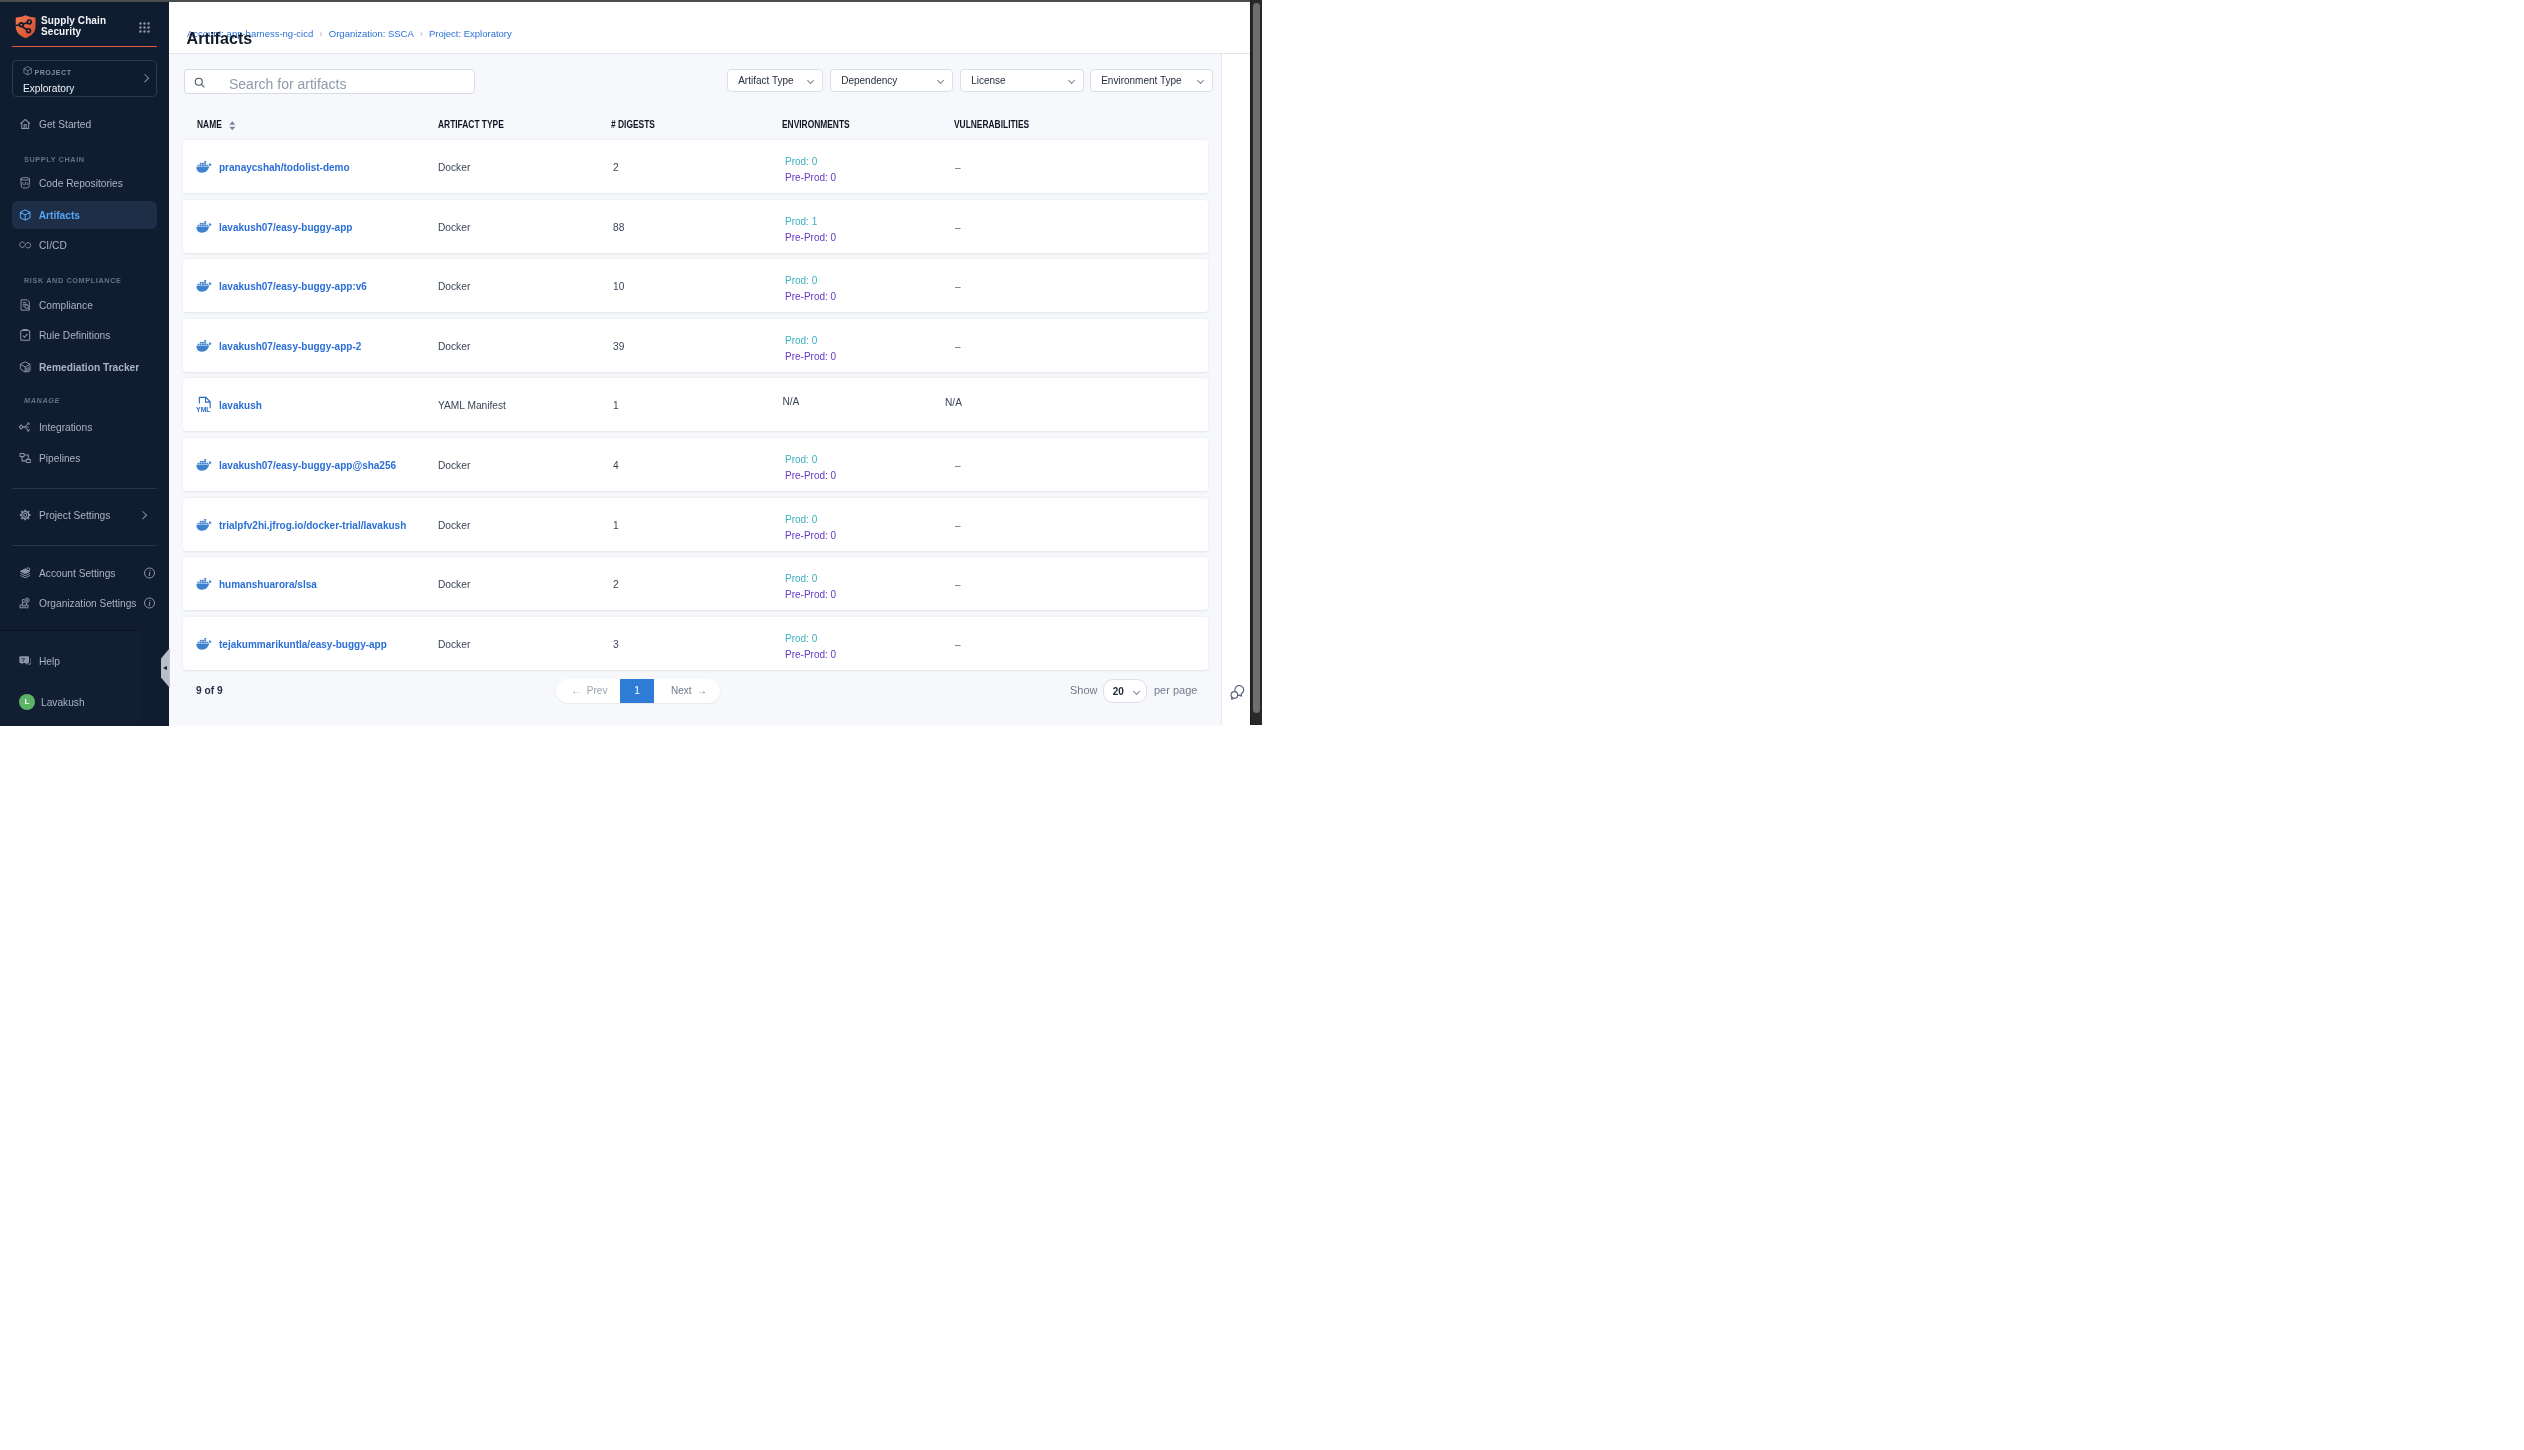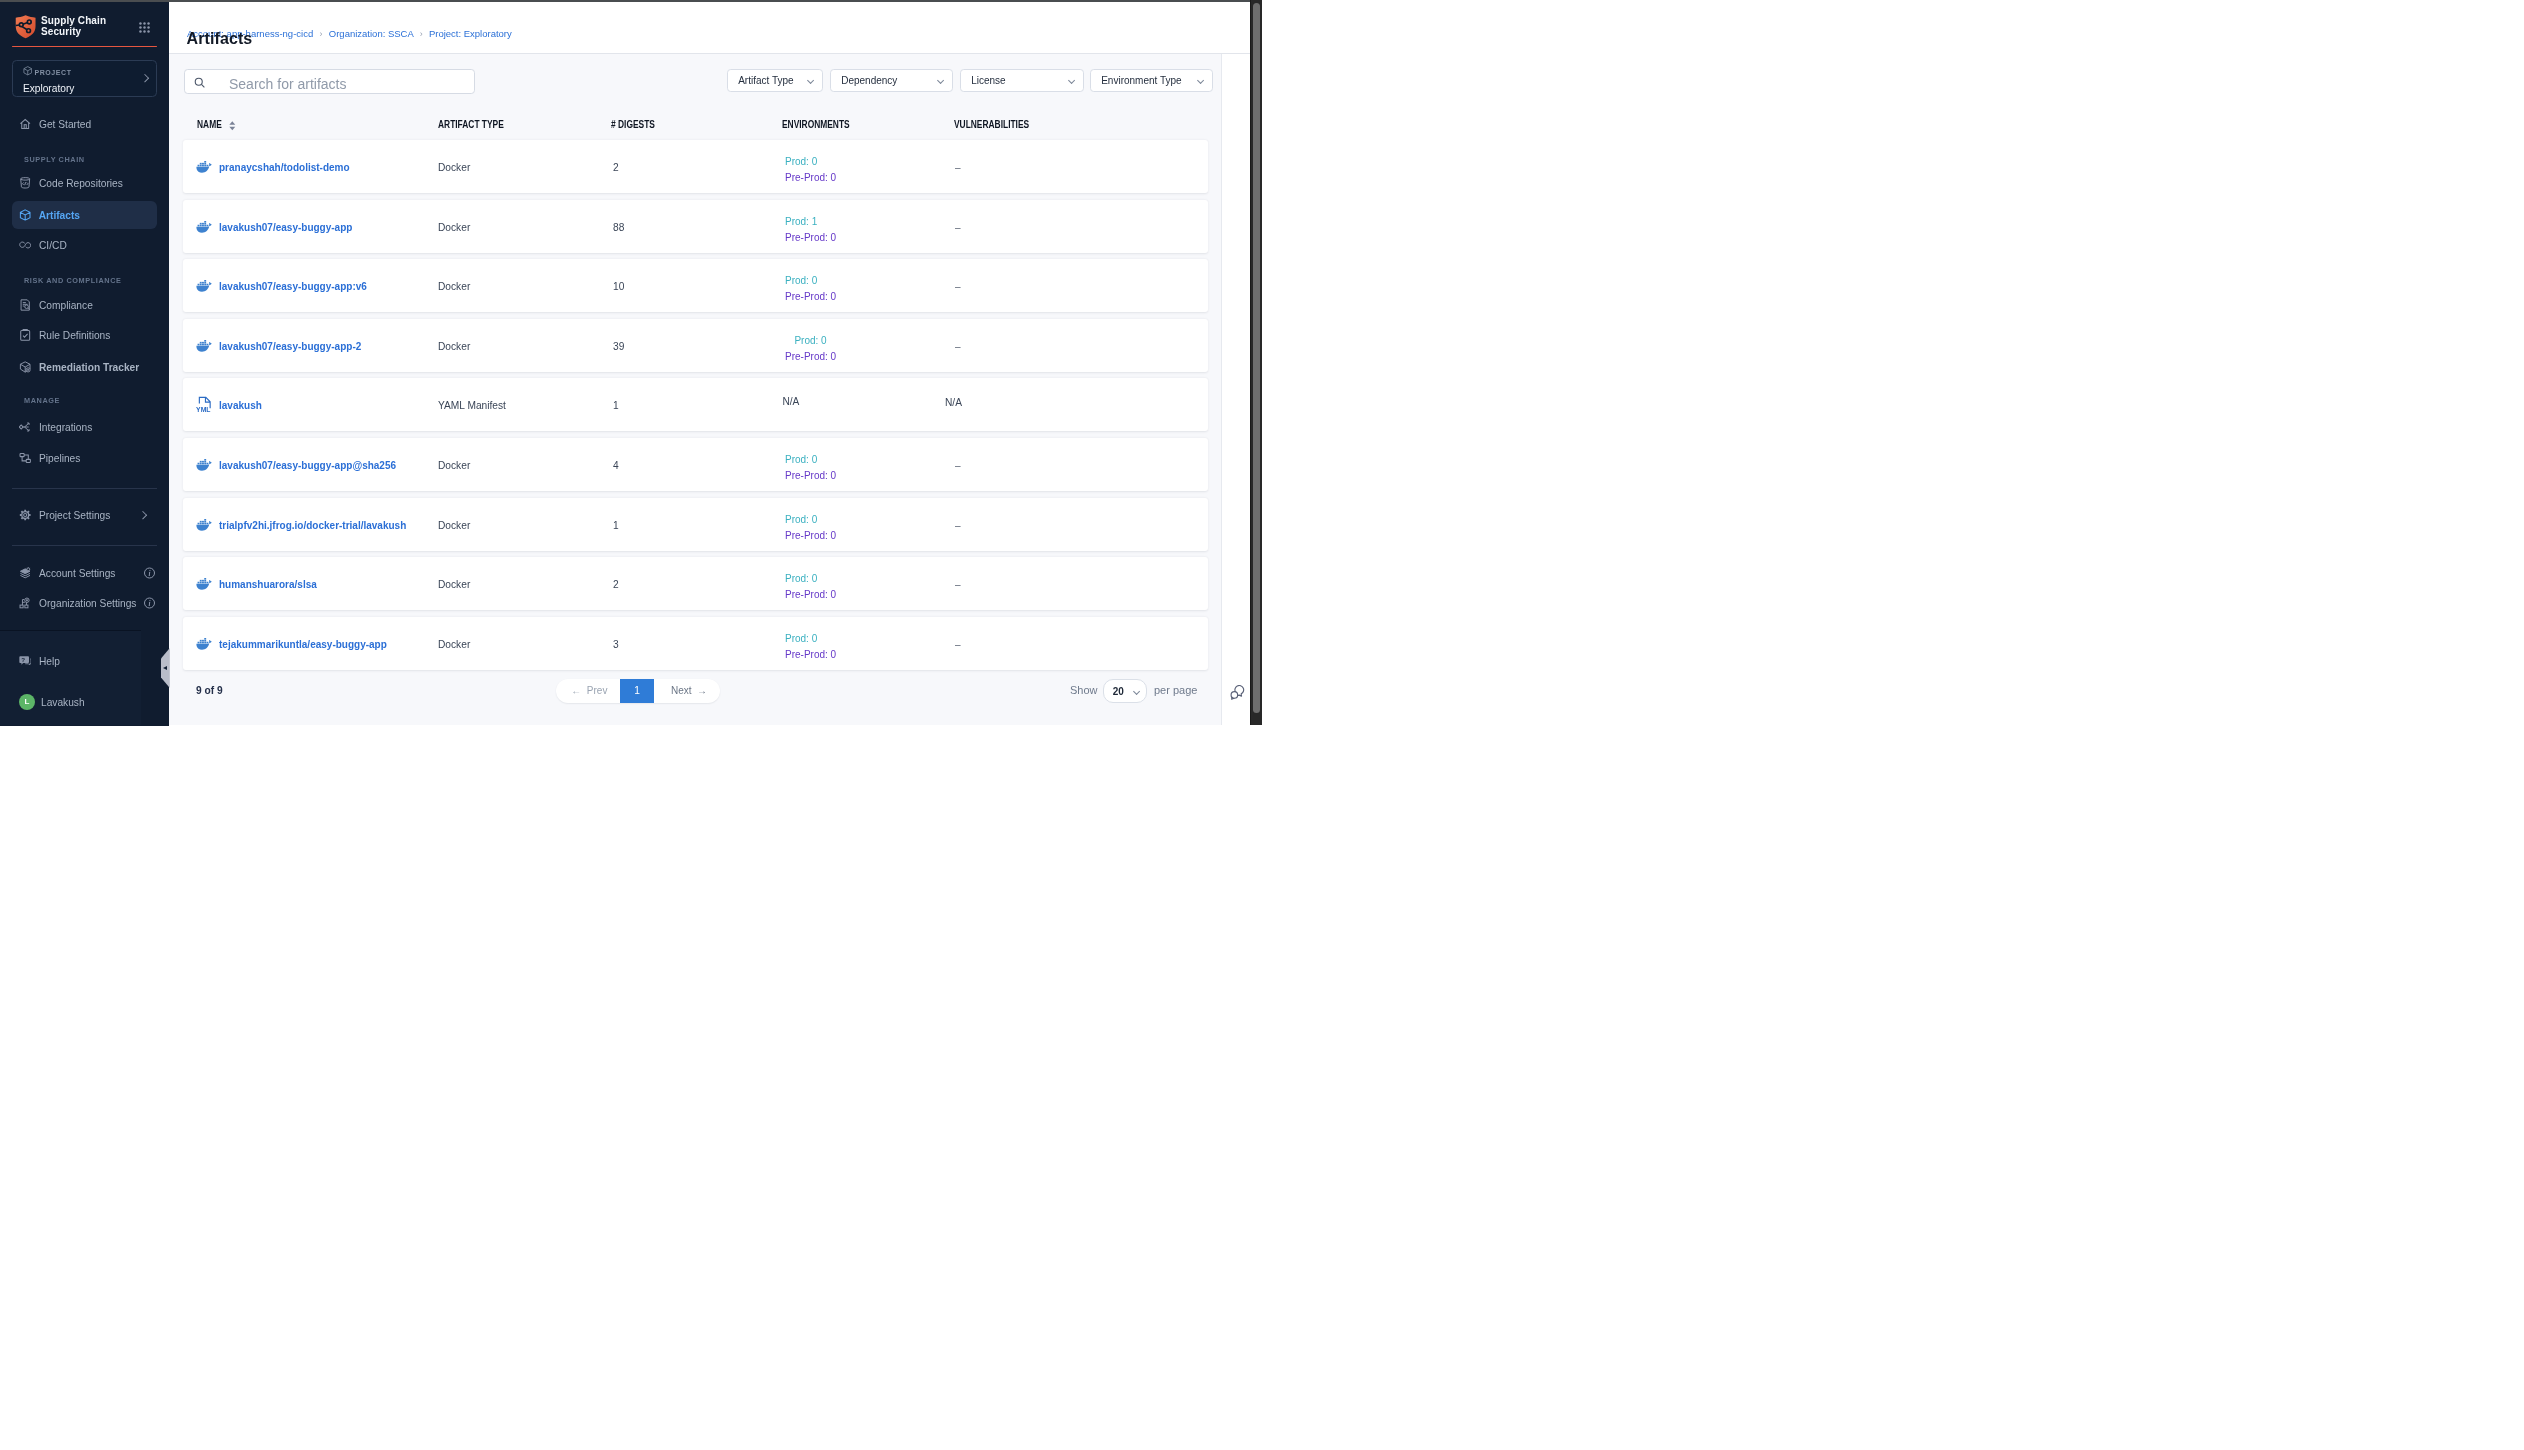--- a/index.html
+++ b/index.html
@@ -162,21 +162,21 @@
       <div class="tx">Rule Definitions</div>
     </div>
   <div class="navitem" style="top:351px;font-weight:bold;">
       <svg class="ic" viewBox="0 0 18 18" fill="none" stroke="#8b95a9" stroke-width="1.4">
         <path d="M9 1.5 L16 5 L16 12 L9 16.5 L2 12 L2 5 Z M2 5 L9 9 L16 5 M9 9 L9 16.5"></path>
         <circle cx="13.2" cy="13.2" r="3" fill="#101c2f"></circle>
         <path d="M11.8 13.2 L14.6 13.2 M13.2 11.8 L13.2 14.6"></path>
       </svg>
       <div class="tx">Remediation Tracker</div>
     </div>
-  <div class="navhead" style="top:392px;">MANAGE</div>
+  <div class="navhead" style="top:392px;font-style:italic;">MANAGE</div>
   <div class="navitem" style="top:411px;">
       <svg class="ic" viewBox="0 0 18 18" fill="none" stroke="#8b95a9" stroke-width="1.4">
         <rect x="1.2" y="7" width="4" height="4" transform="rotate(45 3.2 9)"></rect>
         <path d="M5.4 9 L14 9 M8 9 L14.2 3.6 M8 9 L14.2 14.4 M11.8 3.2 L14.6 3.2 L14.6 6 M11.8 14.8 L14.6 14.8 L14.6 12"></path>
       </svg>
       <div class="tx">Integrations</div>
     </div>
   <div class="navitem" style="top:442px;">
       <svg class="ic" viewBox="0 0 18 18" fill="none" stroke="#8b95a9" stroke-width="1.5">
         <rect x="1.5" y="2.5" width="6" height="4.5" rx="1"></rect>
@@ -337,21 +337,21 @@
             <rect x="11.31" y="0" width="2.62" height="2.25"></rect>
             <path d="M0.52,8.05 L17.1,8.05 C17.8,7.4 18.3,5.9 18.1,4.5 C18.05,4.1 17.9,3.7 17.75,3.4 L18.4,2.6 C19.1,3.4 20.2,4.2 21.4,4.4 C21.2,5.3 20.6,6.1 19.7,6.5 C19.2,6.7 18.7,6.8 18.2,6.7 C18,9.4 16.8,11.9 14.7,13.7 C12.9,15.2 10.6,16 8.2,16 C4.4,16 1.6,14.2 0.8,10.9 C0.6,9.9 0.52,9 0.52,8.05 Z"></path>
           </g>
         </svg></div>
       <div class="nm">lavakush07/easy-buggy-app:v6</div>
       <div class="ty">Docker</div>
       <div class="dg">10</div>
       <div class="env"><span class="prod">Prod: 0</span><br><span class="pre">Pre-Prod: 0</span></div>
       <div class="vul">–</div>
     </div>
-    <div class="card" style="top:319px;text-align:center;">
+    <div class="card" style="top:319px;">
       <div class="cic"><svg width="15.7" height="12" viewBox="0 0 21.5 16.5">
           <g fill="#3e82cf">
             <rect x="2.1" y="5.15" width="2.62" height="2.3"></rect>
             <rect x="5.17" y="5.15" width="2.62" height="2.3"></rect>
             <rect x="8.24" y="5.15" width="2.62" height="2.3"></rect>
             <rect x="11.31" y="5.15" width="2.62" height="2.3"></rect>
             <rect x="14.38" y="5.15" width="2.62" height="2.3"></rect>
             <rect x="5.17" y="2.55" width="2.62" height="2.3"></rect>
             <rect x="8.24" y="2.55" width="2.62" height="2.3"></rect>
             <rect x="11.31" y="2.55" width="2.62" height="2.3"></rect>

